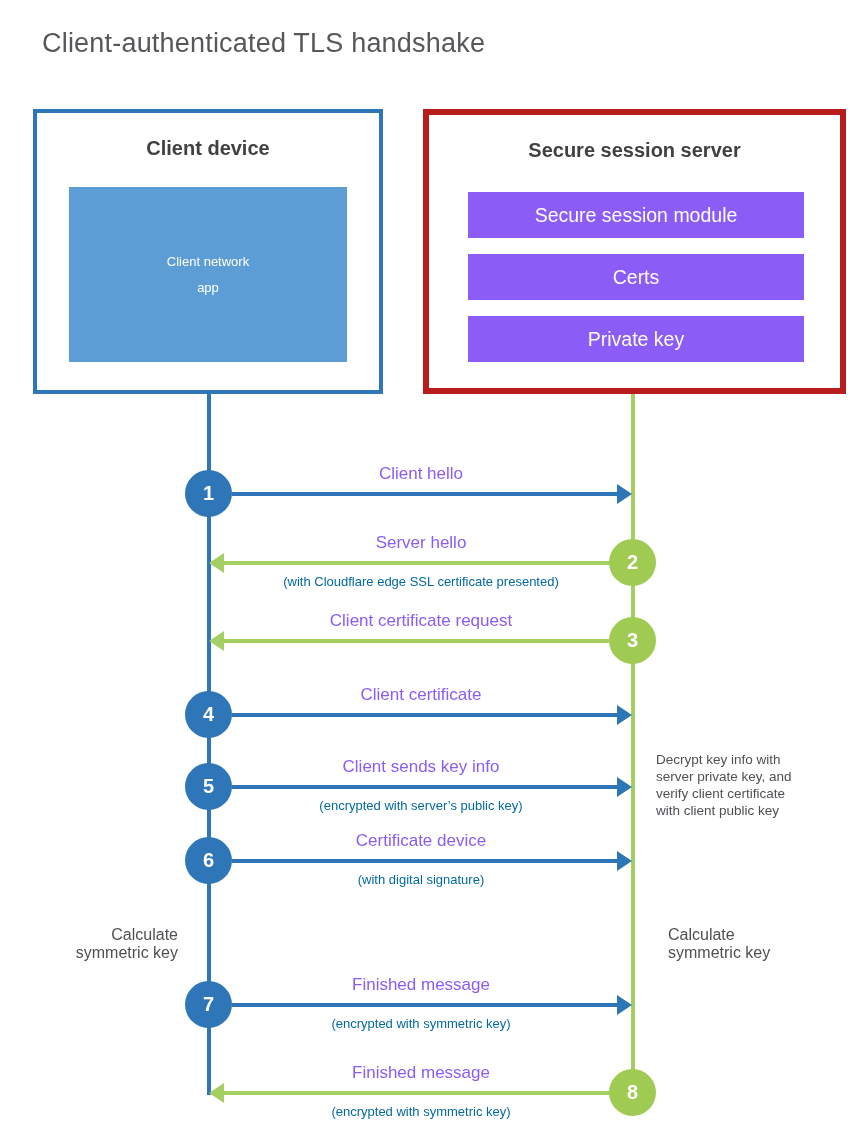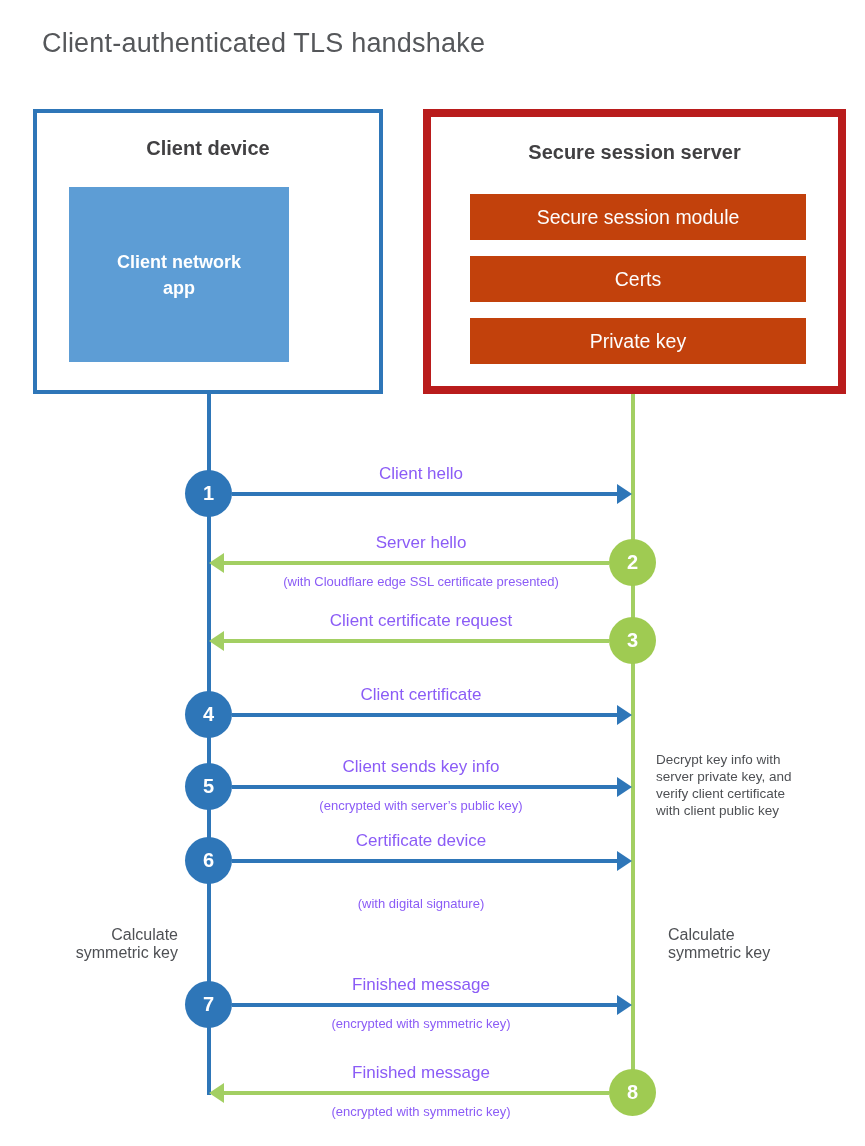--- a/index.html
+++ b/index.html
@@ -11,34 +11,34 @@
     overflow:hidden;
   }
   .page-title{
     position:absolute;left:30px;top:16px;
     font-size:27px;font-weight:300;color:#55575a;
     letter-spacing:0.2px;margin:12px;
   }
   
   .device-box{position:absolute;box-sizing:border-box;background:#ffffff;padding-left:19px;}
   .client-box{left:33px;top:109px;width:350px;height:285px;border:4px solid #2e76b8;}
-  .server-box{left:423px;top:109px;width:423px;height:285px;border:8px solid #b91c1c;}
+  .server-box{left:423px;top:109px;width:423px;height:285px;border:6px solid #b91c1c;}
   .box-title{
     position:absolute;left:0;right:0;top:24px;
     text-align:center;font-size:20px;font-weight:700;color:#414042;
   }
   .client-app{
-    position:absolute;left:32px;top:74px;width:220px;height:175px;
+    position:absolute;left:32px;top:74px;width:278px;height:175px;
     background:#5d9dd5;color:#ffffff;
     display:flex;flex-direction:column;align-items:center;justify-content:center;
-    font-size:18px;line-height:26px;text-align:center;font-weight:bold;
+    font-size:13px;line-height:26px;text-align:center;
   }
   .server-bar{
     position:absolute;left:39px;width:336px;height:46px;
-    background:#c2410c;color:#fdfdfd;
+    background:#8b5cf6;color:#fdfdfd;
     display:flex;align-items:center;justify-content:center;
     font-size:19.5px;
   }
   
   .vline{position:absolute;width:4px;}
   .vline.blue{background:#2e76b8;}
   .vline.green{background:#a3cf63;}
   
   .circle{
     position:absolute;width:47px;height:47px;border-radius:50%;
@@ -61,21 +61,21 @@
     border-top:10px solid transparent;border-bottom:10px solid transparent;
     border-right:15px solid #a3cf63;
   }
   
   .slabel{
     position:absolute;left:209px;width:424px;text-align:center;
     font-size:17px;color:#8b5cf6;z-index:1;
   }
   .ssub{
     position:absolute;left:209px;width:424px;text-align:center;
-    font-size:13px;color:#8b5cf6;z-index:1;
+    font-size:13px;color:#0369a1;z-index:1;
   }
   .side-note{
     position:absolute;font-size:16px;line-height:17.5px;color:#4e5054;
   }
   .decrypt-note{
     position:absolute;left:656px;top:751px;width:180px;
     font-size:13.5px;line-height:17px;color:#4e5054;text-align:left;
   }
 </style>
 </head>
@@ -133,21 +133,21 @@
     </div>
   <div class="slabel" style="top:757px">Client sends key info</div>
   <div class="hline blue arr-r" style="left:232px;top:785px;width:385px"></div>
   <div class="ssub" style="top:798px">(encrypted with server’s public key)</div>
 
   <div class="circle blue" style="left:185px;top:837px">
       <span>6</span>
     </div>
   <div class="slabel" style="top:831px">Certificate device</div>
   <div class="hline blue arr-r" style="left:232px;top:859px;width:385px"></div>
-  <div class="ssub" style="top:896px">(with digital signature)</div>
+  <div class="ssub" style="top:872px">(with digital signature)</div>
 
   <div class="decrypt-note">
     <div>Decrypt key info with</div>
     <div>server private key, and</div>
     <div>verify client certificate</div>
     <div>with client public key</div>
   </div>
 
   <div class="side-note" style="left:40px;top:926px;width:138px;text-align:right">
     <div>Calculate</div>

